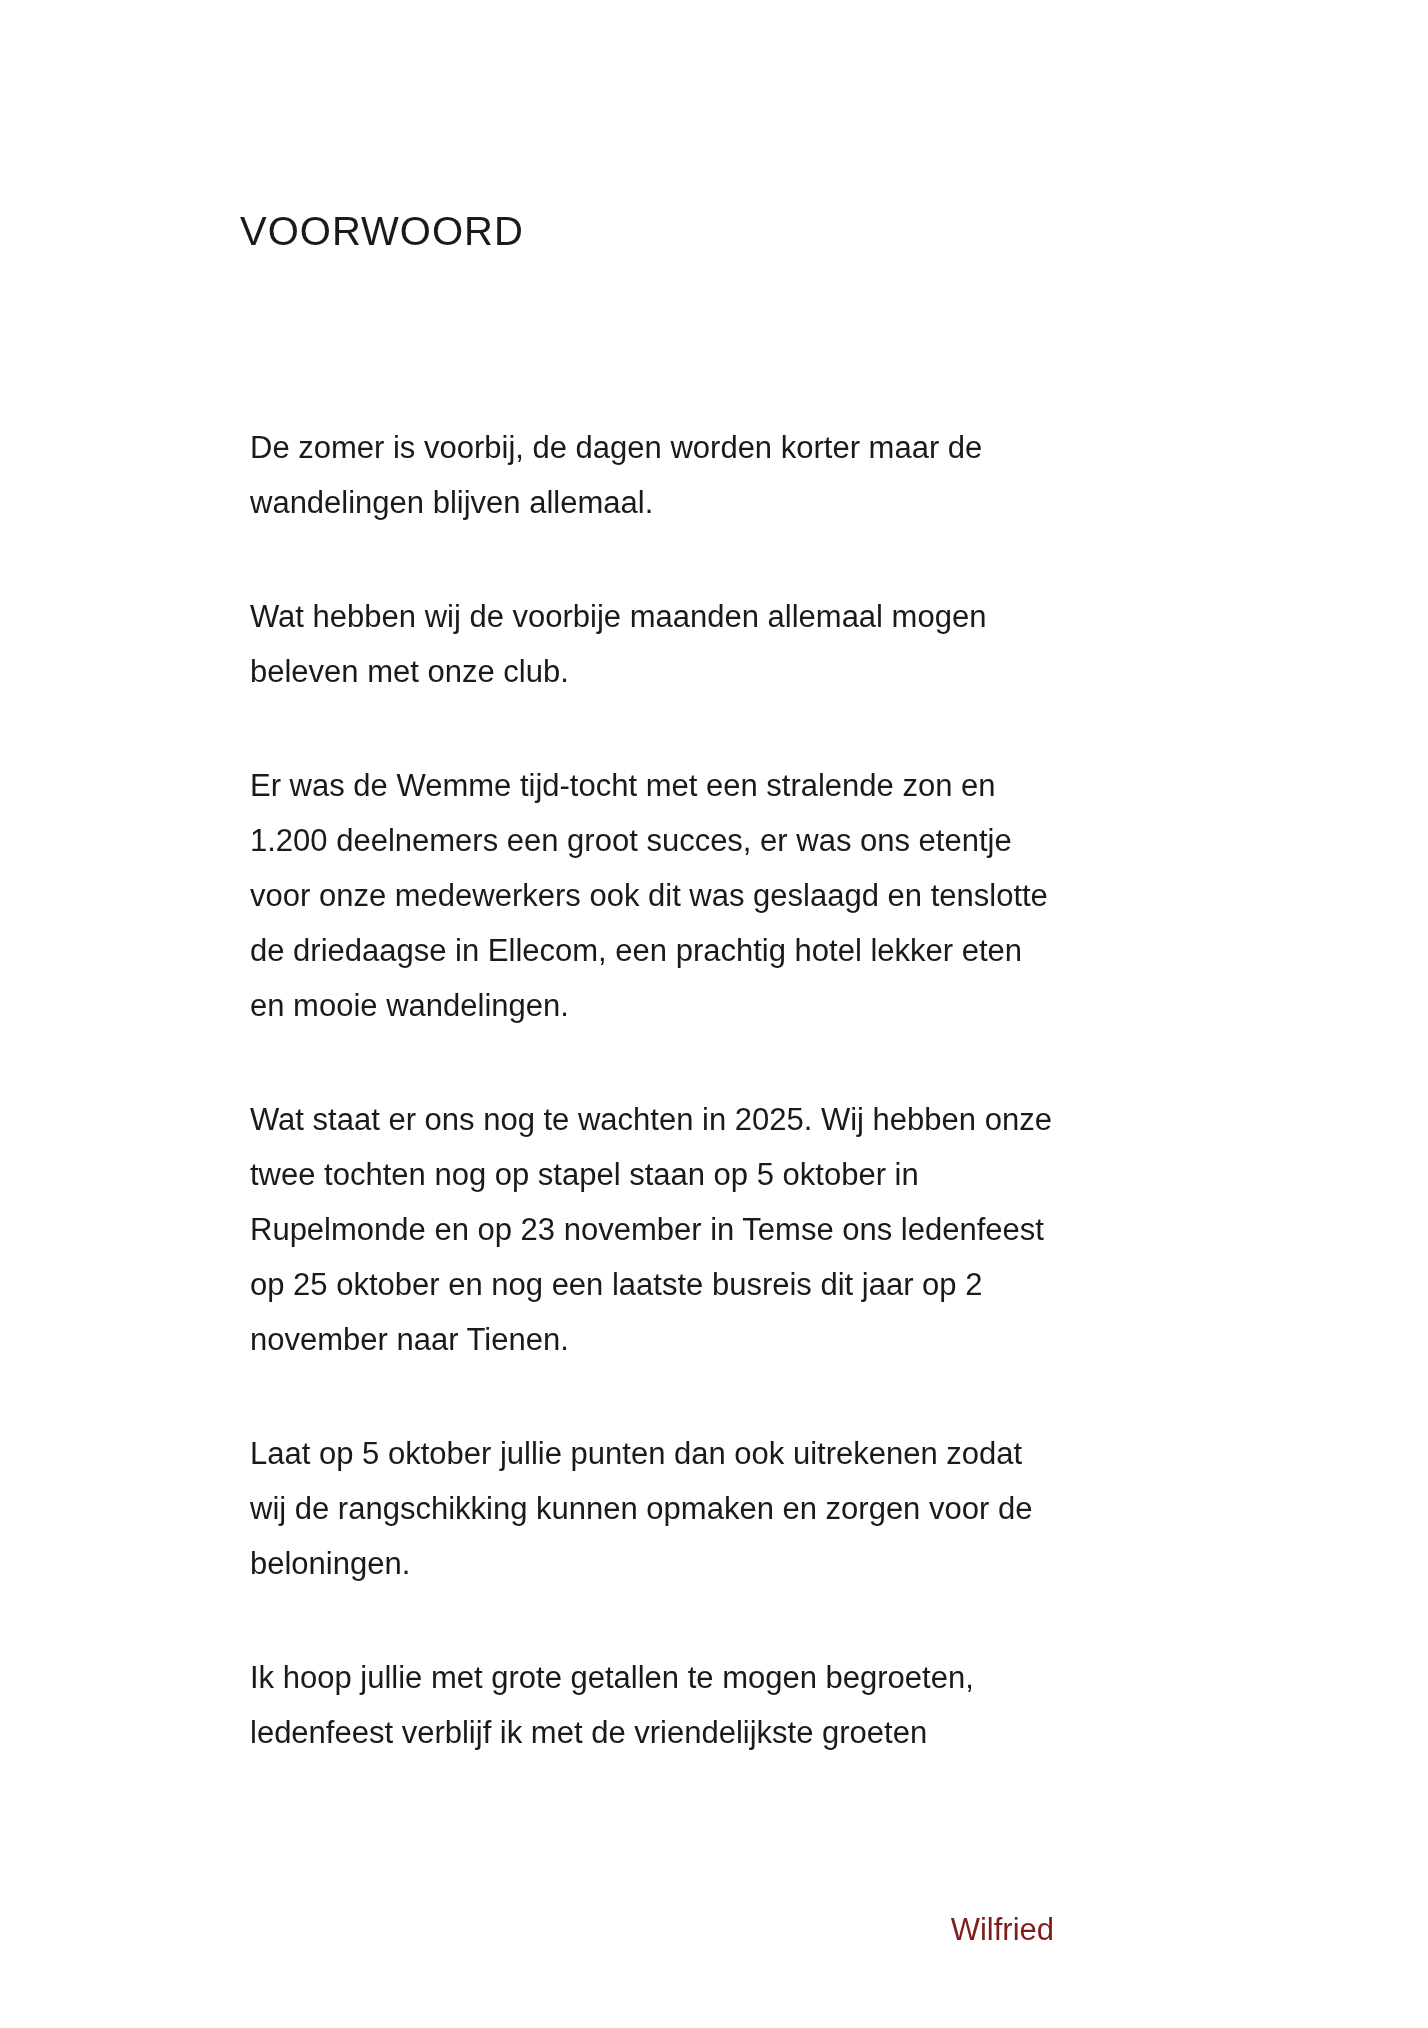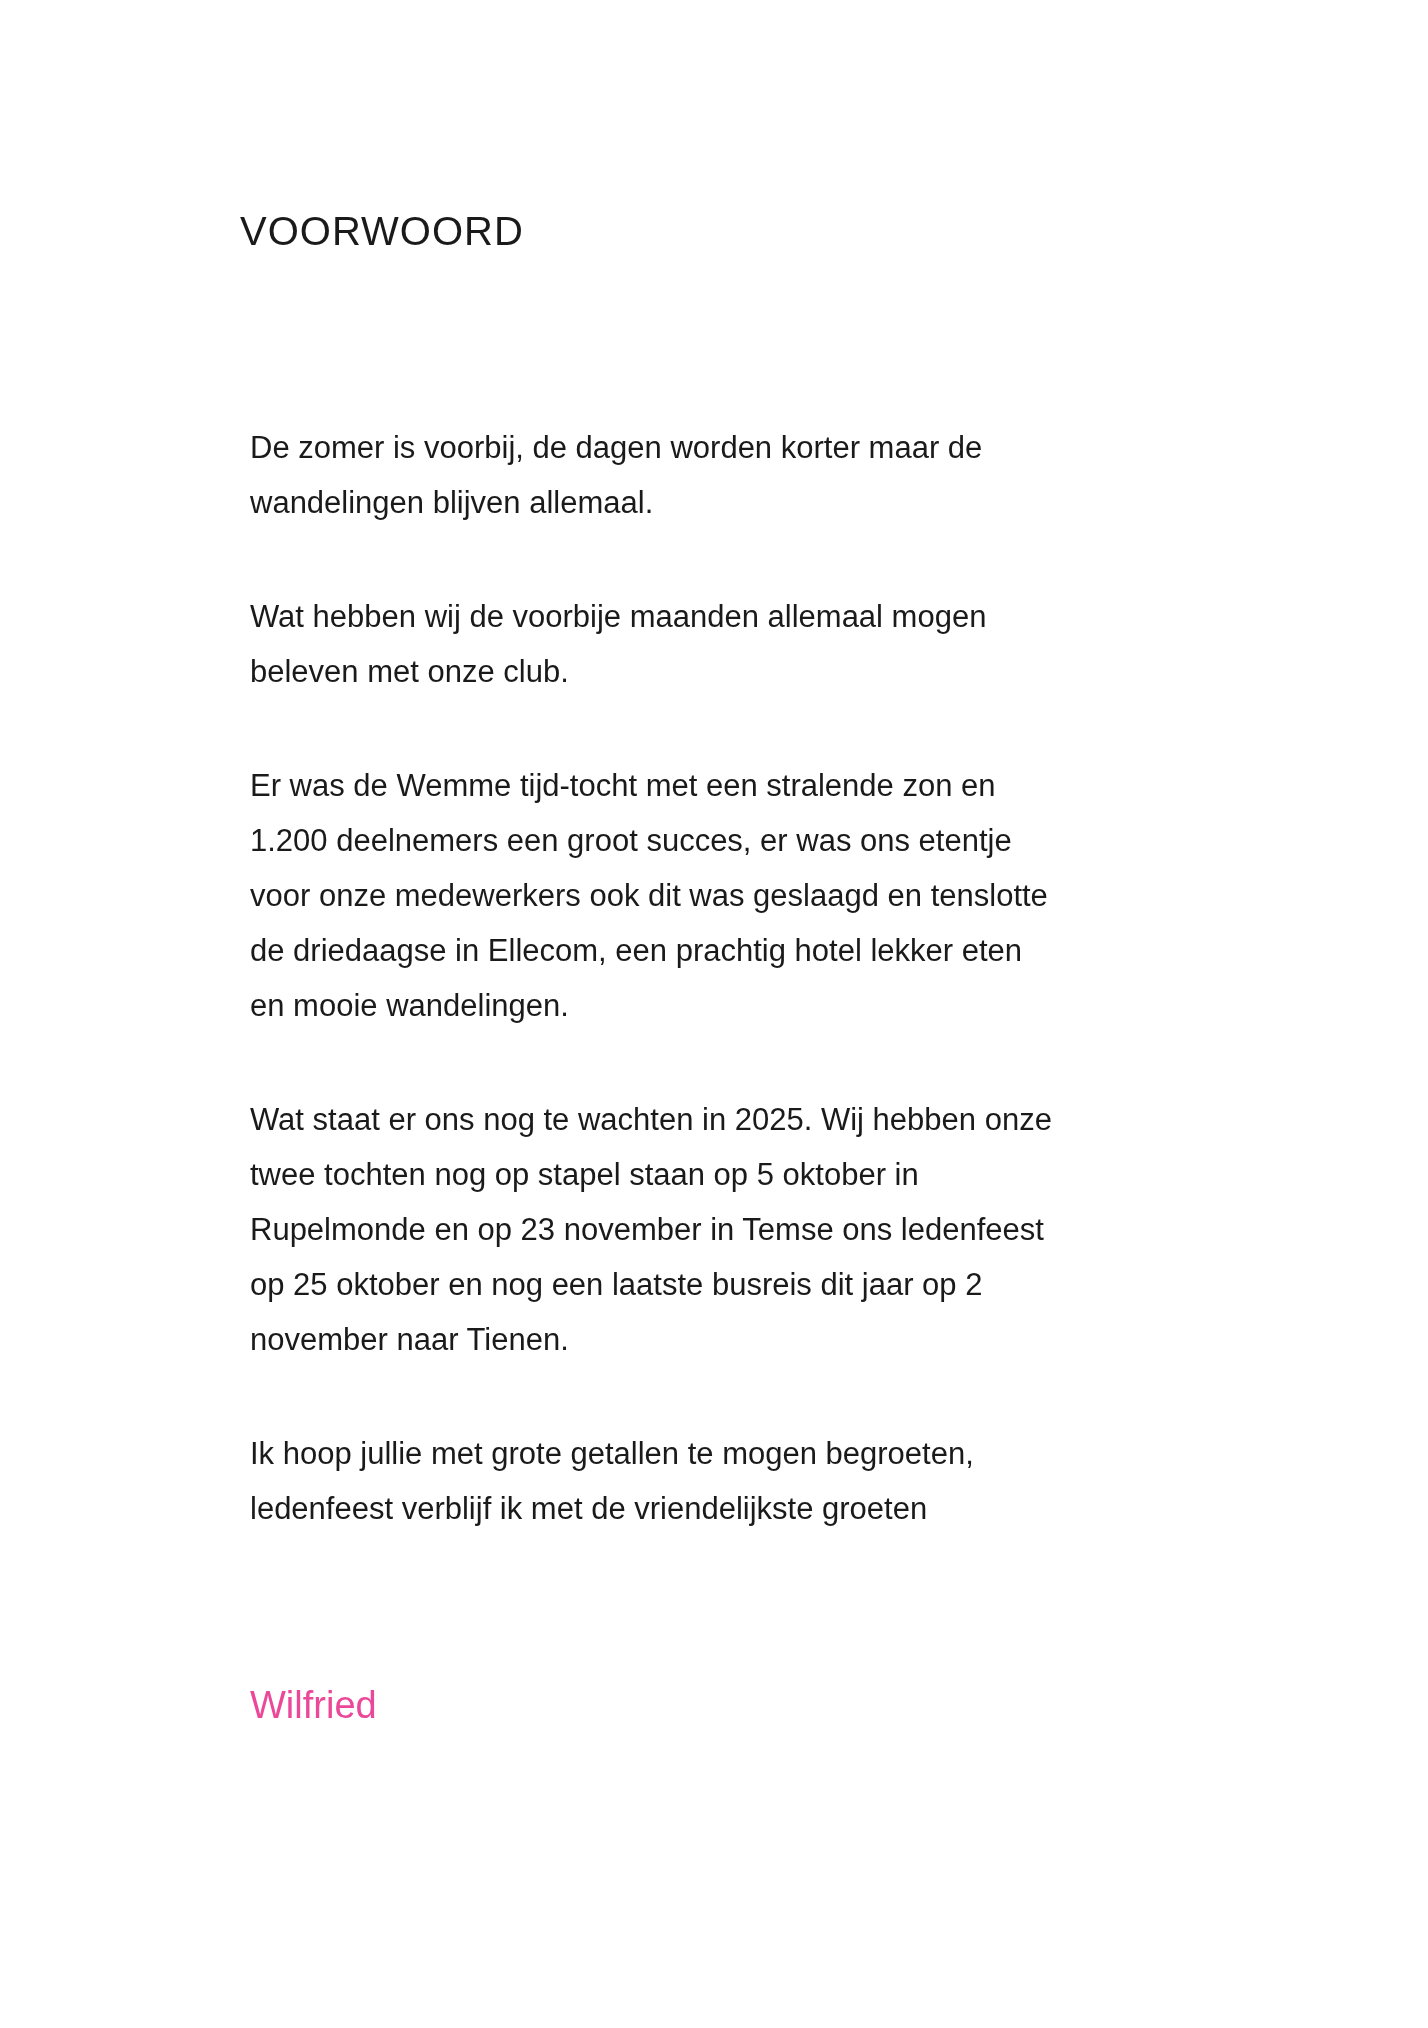--- a/index.html
+++ b/index.html
@@ -38,44 +38,46 @@
 
   .doc-body p {
     font-size: 31px;
     line-height: 55px;
     font-weight: 400;
     color: #1a1a1a;
     margin-bottom: 27px;
   }
 
   .signature {
-    font-size: 38px;
+    font-size: 31px;
     line-height: 55px;
-    color: #ec4899;
+    color: #7f1d1d;
     margin-top: 110px;
+    text-align: right;
   }
 </style>
 </head>
 <body>
 
 <div class="page">
 
   <h1 class="doc-title">VOORWOORD</h1>
 
   <div class="doc-body">
 
     <p>De zomer is voorbij, de dagen worden korter maar de wandelingen blijven allemaal.</p>
 
     <p>Wat hebben wij de voorbije maanden allemaal mogen beleven met onze club.</p>
 
     <p>Er was de Wemme tijd-tocht met een stralende zon en 1.200 deelnemers een groot succes, er was ons etentje voor onze medewerkers ook dit was geslaagd en tenslotte de driedaagse in Ellecom, een prachtig hotel lekker eten en mooie wandelingen.</p>
 
 
     <p>Wat staat er ons nog te wachten in 2025. Wij hebben onze twee tochten nog op stapel staan op 5 oktober in Rupelmonde en op 23 november in Temse ons ledenfeest op 25 oktober en nog een laatste busreis dit jaar op 2 november naar Tienen.</p>
 
+    <p>Laat op 5 oktober jullie punten dan ook uitrekenen zodat wij de rangschikking kunnen opmaken en zorgen voor de beloningen.</p>
 
     <p>Ik hoop jullie met grote getallen te mogen begroeten, ledenfeest verblijf ik met de vriendelijkste groeten</p>
 
     <div class="signature">Wilfried</div>
 
   </div>
 
 </div>
 
 </body></html>

